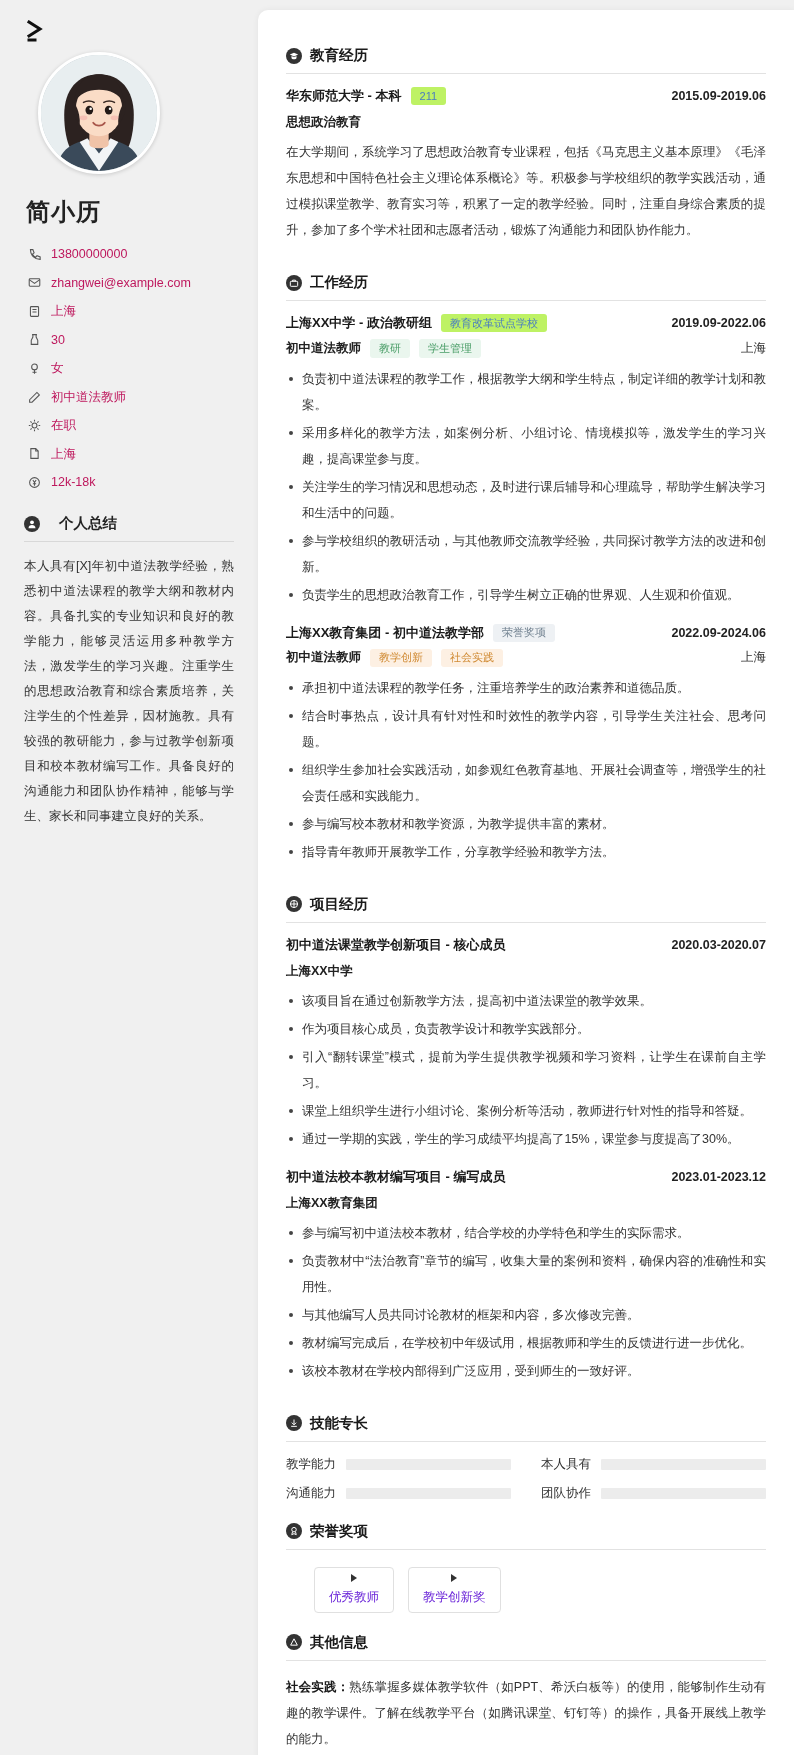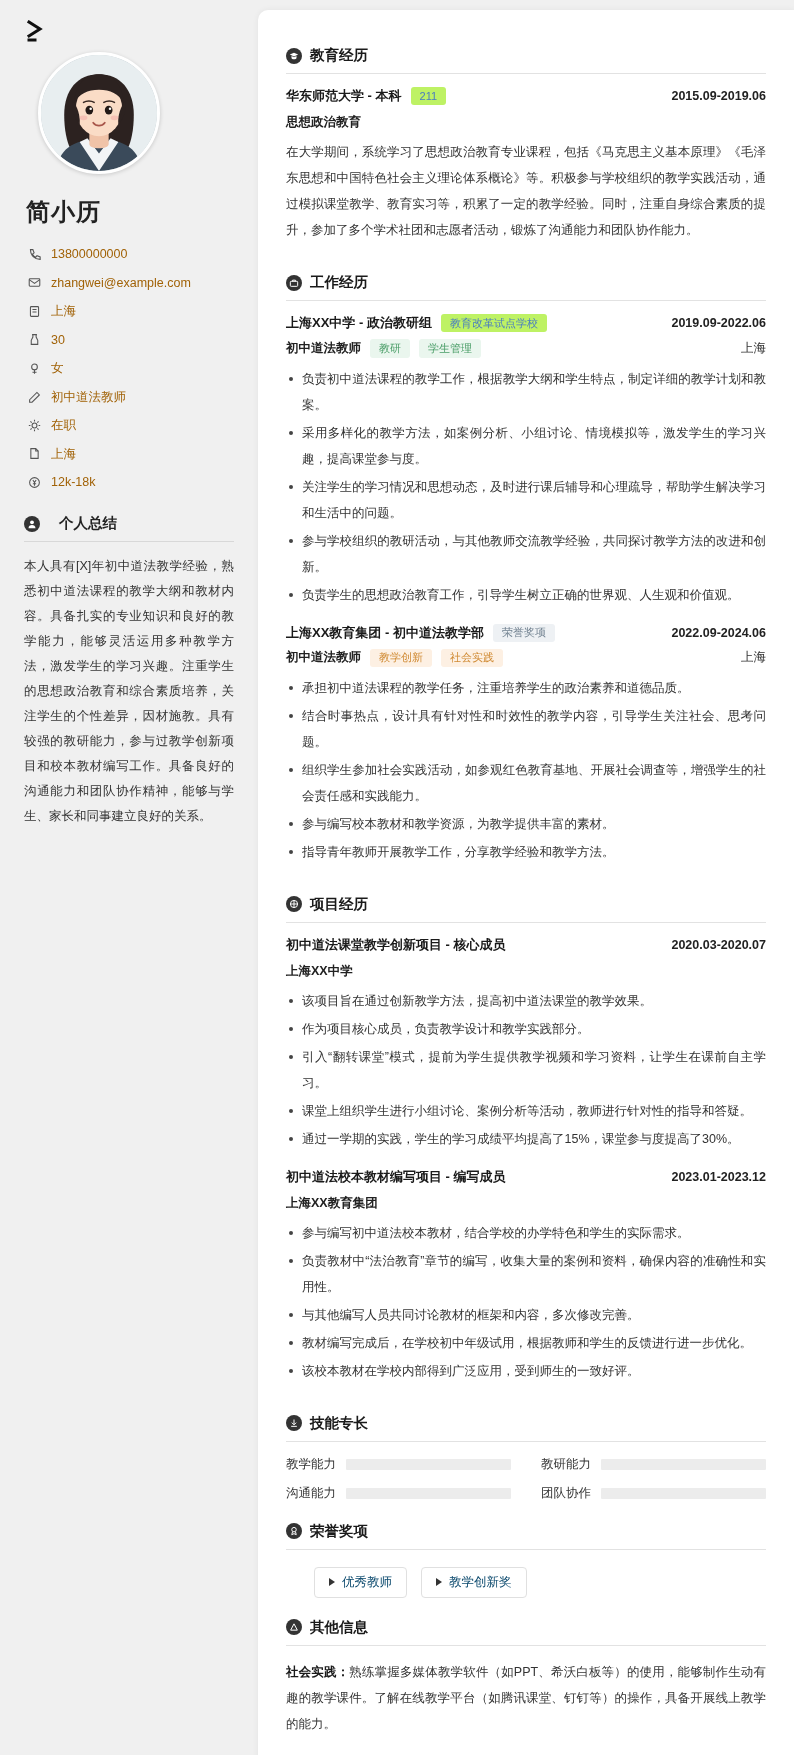--- a/index.html
+++ b/index.html
@@ -48,21 +48,21 @@
     font-weight: bold;
     color: #222;
     margin: 22px 0 18px 2px;
     letter-spacing: 1px;
   }
   .info-list { margin: 0 0 0 2px; padding: 0; list-style: none; }
   .info-item {
     display: flex;
     align-items: center;
     font-size: 12.5px;
-    color: #a16207;
+    color: #be185d;
     margin-bottom: 12.5px;
     line-height: 16px;
   }
   .info-ic {
     width: 17px;
     height: 16px;
     margin-right: 8px;
     display: inline-flex;
     align-items: center;
     justify-content: center;
@@ -222,22 +222,23 @@
   }
   .skill-fill { height: 100%; background: #1a1a1a; }
   
   .awards { display: flex; gap: 14px; padding: 4px 0 2px 28px; }
   .award {
     display: flex; align-items: center; gap: 7px;
     border: 1px solid #e0e0e0;
     border-radius: 4px;
     padding: 6px 14px;
     font-size: 12.5px;
-    color: #0c4a6e;
+    color: #6d28d9;
     background: #fff;
+    flex-direction: column;
   }
   .award-tri {
     width: 0; height: 0;
     border-left: 6px solid #333;
     border-top: 4px solid transparent;
     border-bottom: 4px solid transparent;
   }
   .other-line { font-size: 12.5px; line-height: 26px; color: #333; text-align: justify; }
   .other-label { font-weight: bold; color: #1a1a1a; }
 </style>
@@ -538,21 +539,21 @@
         <span>技能专长</span>
       </div>
       <div class="sec-rule"></div>
 
       <div class="skills-grid">
         <div class="skill-row">
           <span class="skill-name">教学能力</span>
           <span class="skill-bar"><span class="skill-fill" id="sk0" style="width: 95%;"></span></span>
         </div>
         <div class="skill-row">
-          <span class="skill-name">教研能力</span>
+          <span class="skill-name">本人具有</span>
           <span class="skill-bar"><span class="skill-fill" id="sk1" style="width: 88%;"></span></span>
         </div>
         <div class="skill-row">
           <span class="skill-name">沟通能力</span>
           <span class="skill-bar"><span class="skill-fill" id="sk2" style="width: 80%;"></span></span>
         </div>
         <div class="skill-row">
           <span class="skill-name">团队协作</span>
           <span class="skill-bar"><span class="skill-fill" id="sk3" style="width: 95%;"></span></span>
         </div>

